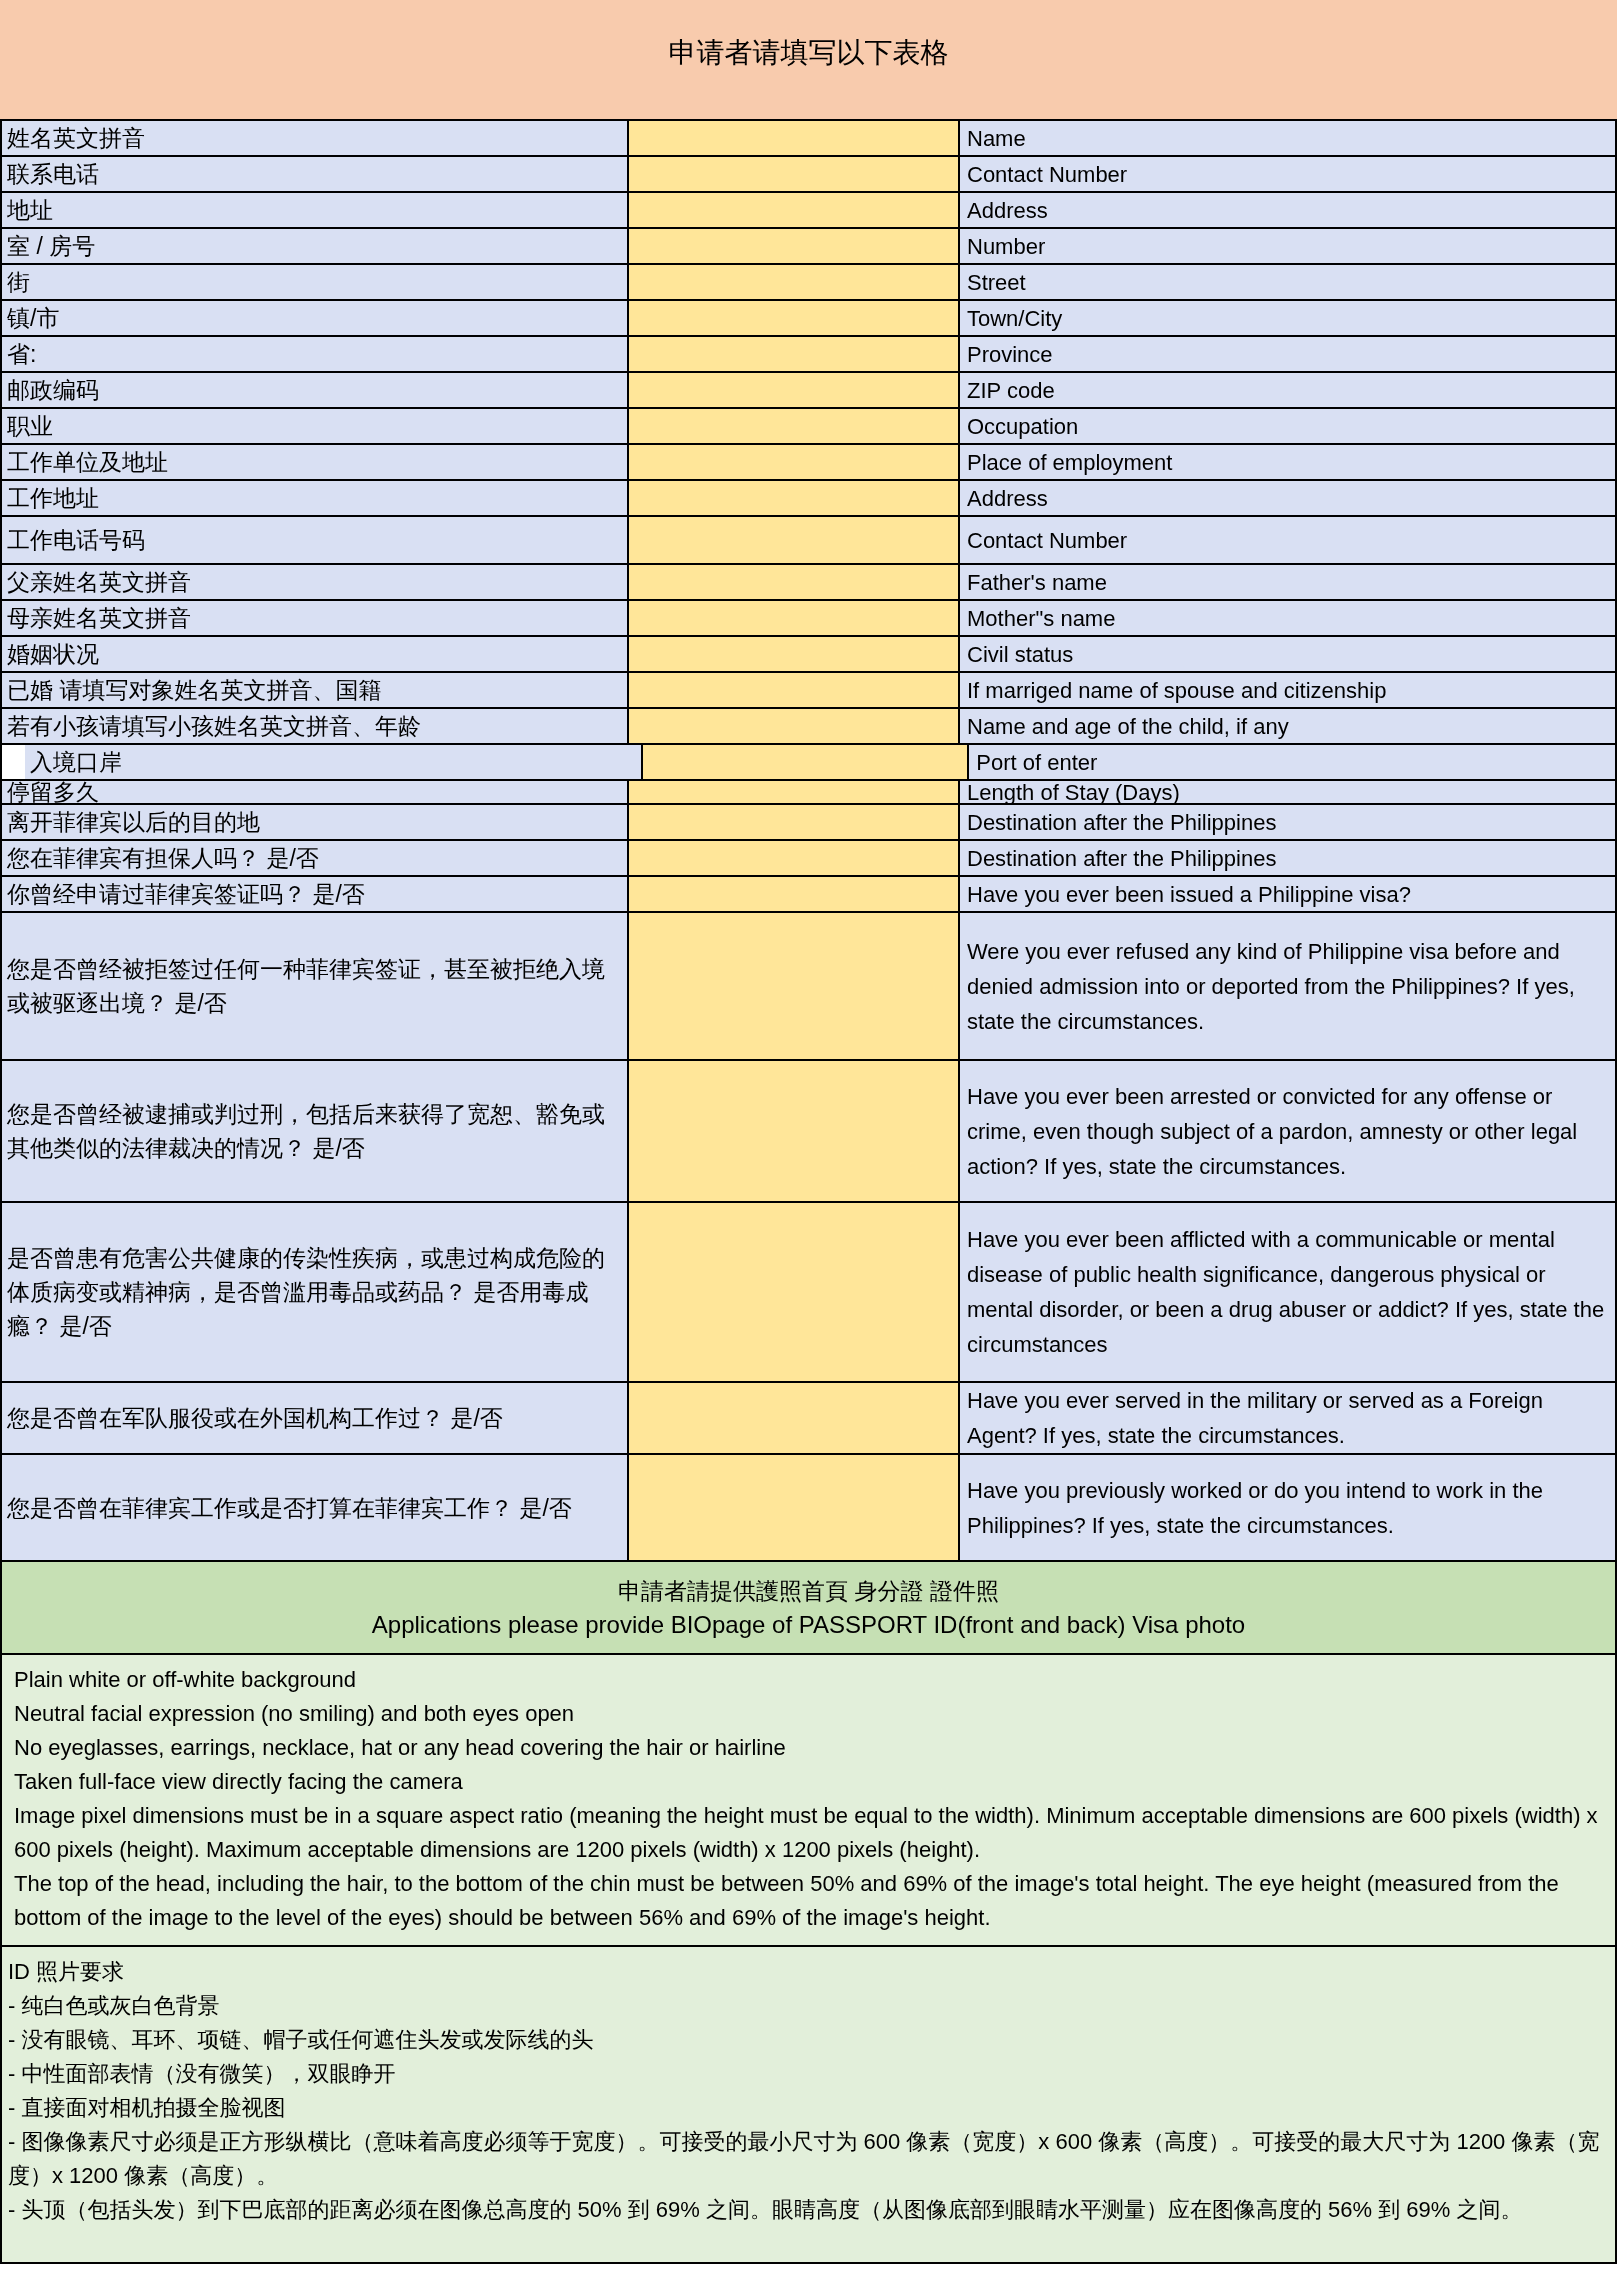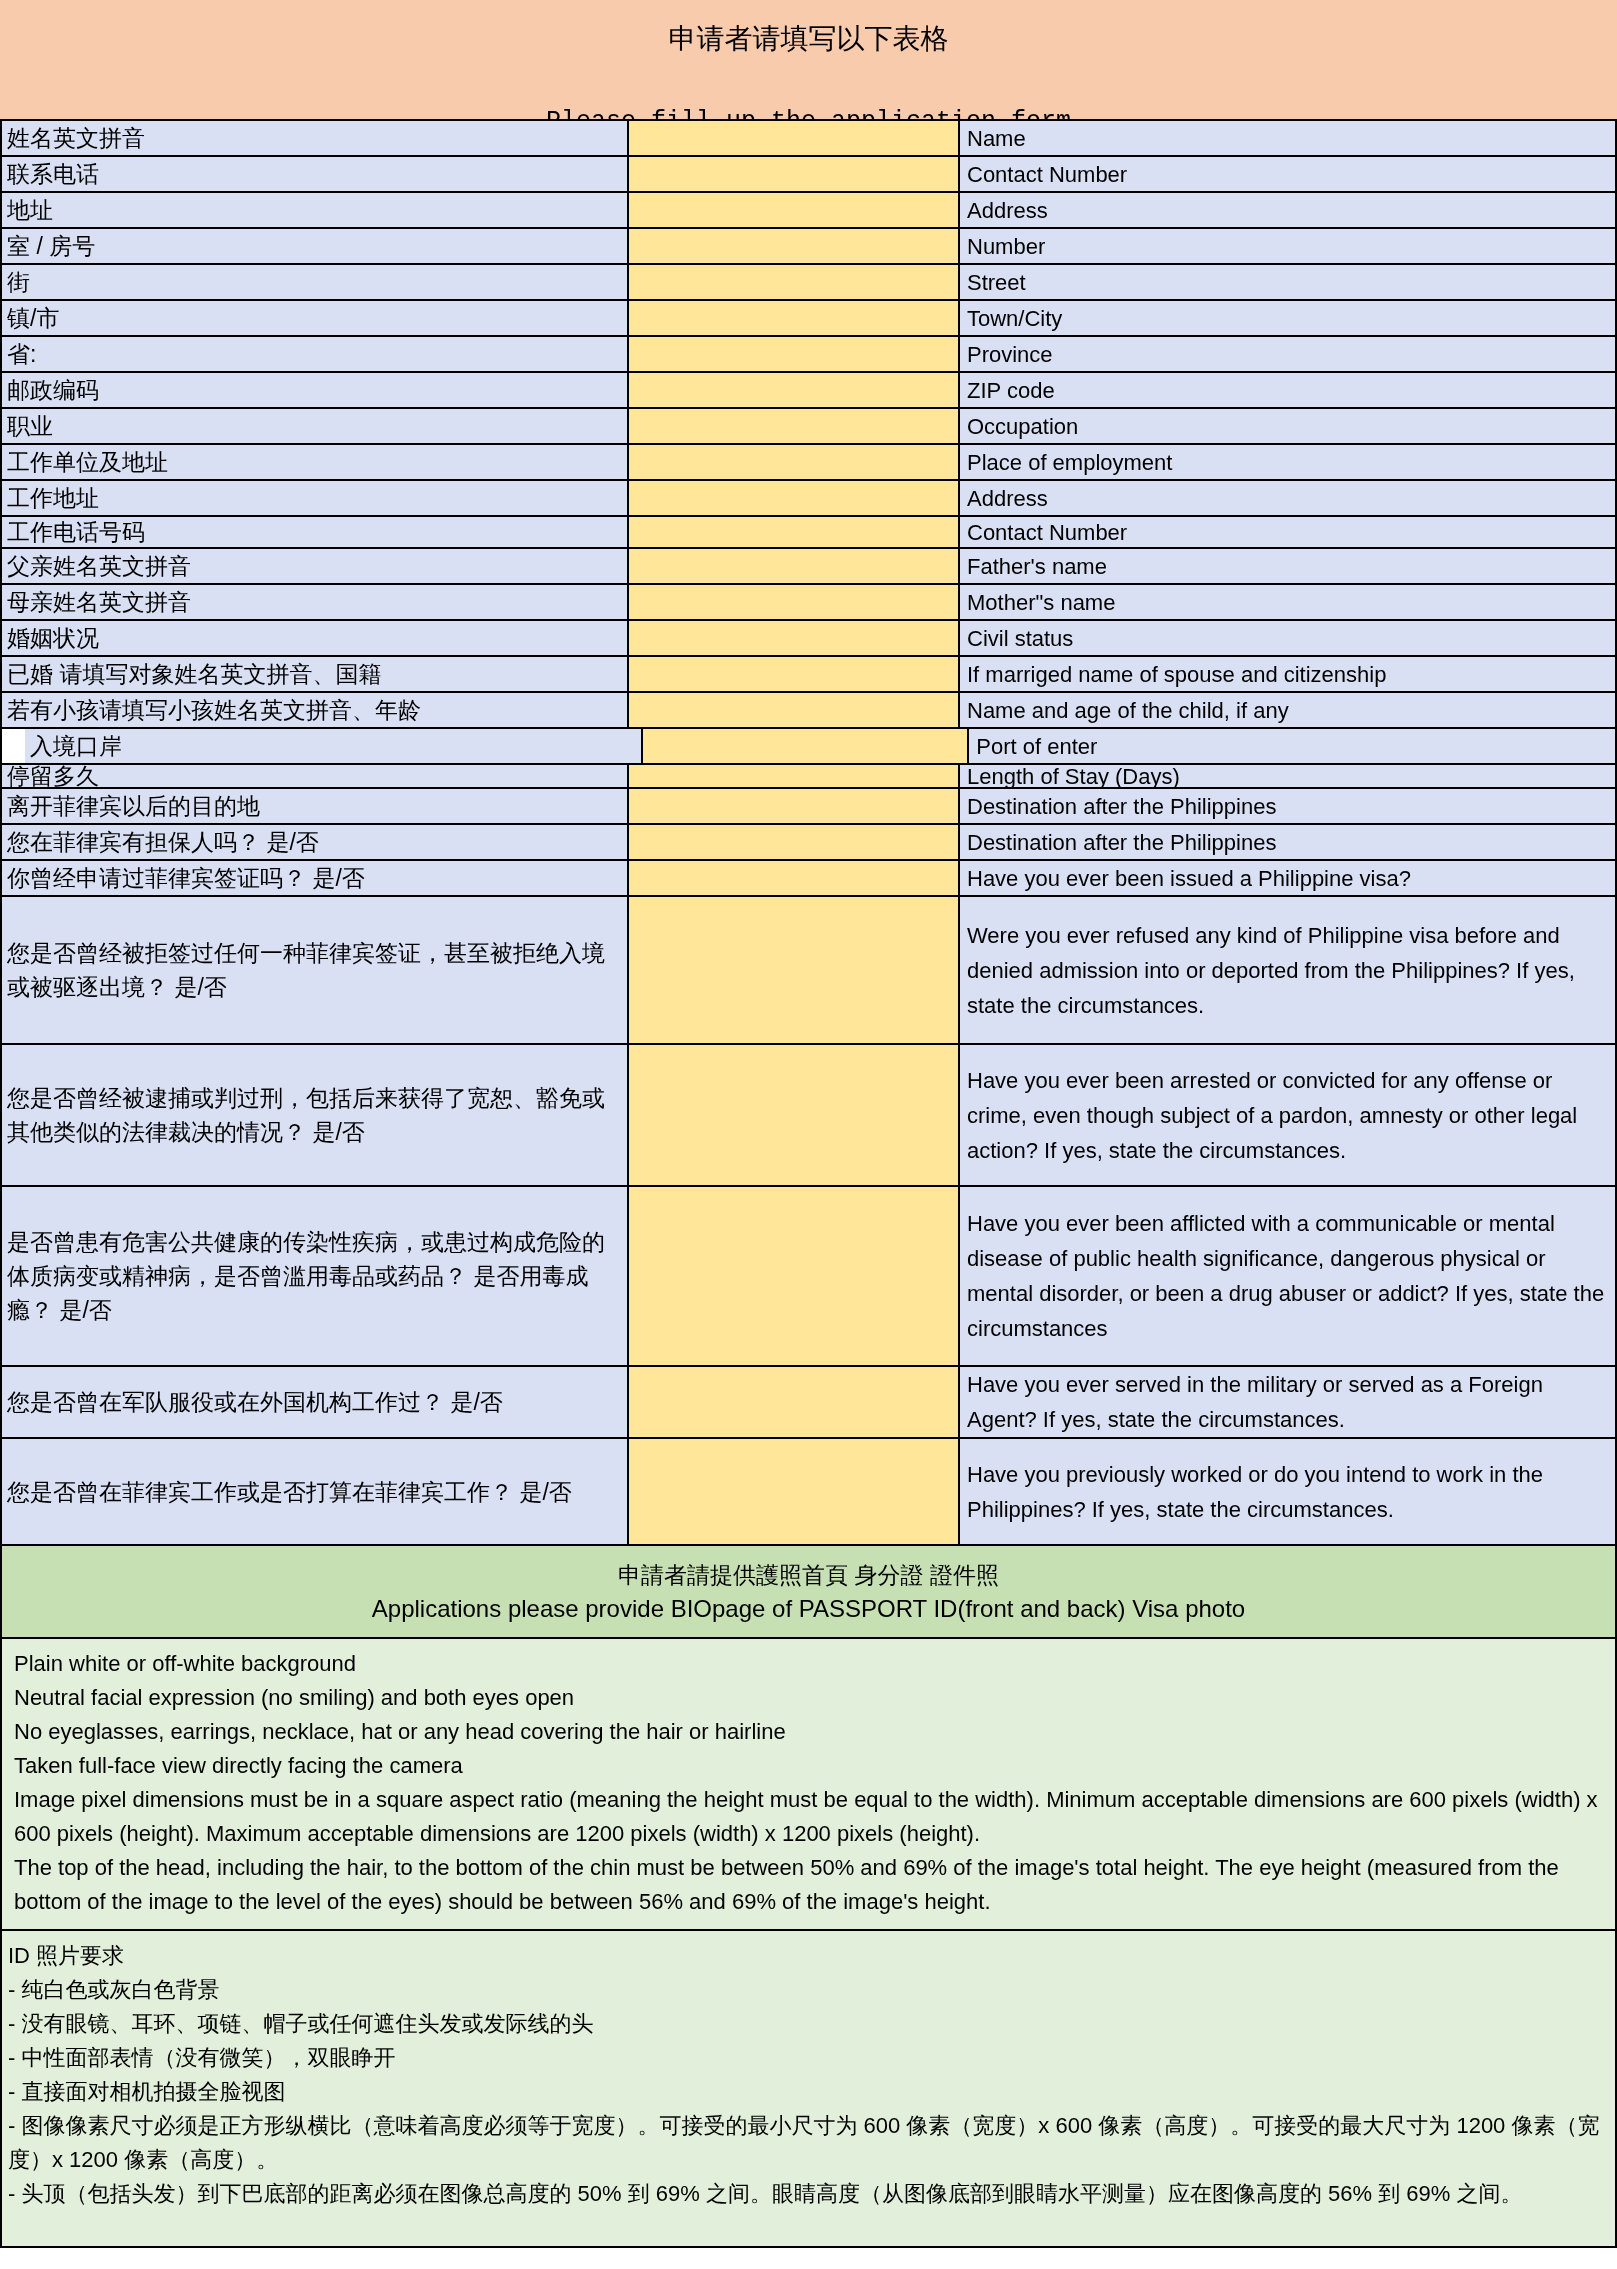--- a/index.html
+++ b/index.html
@@ -12,21 +12,21 @@
     font-family: "Liberation Sans", sans-serif;
     color: #000000;
     overflow: hidden;
   }
   
   .hdr {
     width: 1617px;
     height: 119px;
     background: #F8CBAD;
     text-align: center;
-    padding-top: 22px;
+    padding-top: 36px;
   }
   .hdr .t-zh {
     display: block;
     font-size: 28px;
     line-height: 38px;
     font-family: "Liberation Mono", "DejaVu Sans Mono", monospace;
   }
   .hdr .t-en {
     display: block;
     font-size: 25px;
@@ -169,21 +169,21 @@
       <div class="cell c-input"></div>
       <div class="cell c-en">Place of employment</div>
     </div>
 
     <div class="row" style="height: 36px;">
       <div class="cell c-zh">工作地址</div>
       <div class="cell c-input"></div>
       <div class="cell c-en">Address</div>
     </div>
 
-    <div class="row" style="height: 32px;">
+    <div class="row" style="height: 48px;">
       <div class="cell c-zh">工作电话号码</div>
       <div class="cell c-input"></div>
       <div class="cell c-en">Contact Number</div>
     </div>
 
     <div class="row" style="height: 36px;">
       <div class="cell c-zh">父亲姓名英文拼音</div>
       <div class="cell c-input"></div>
       <div class="cell c-en">Father's name</div>
     </div>

